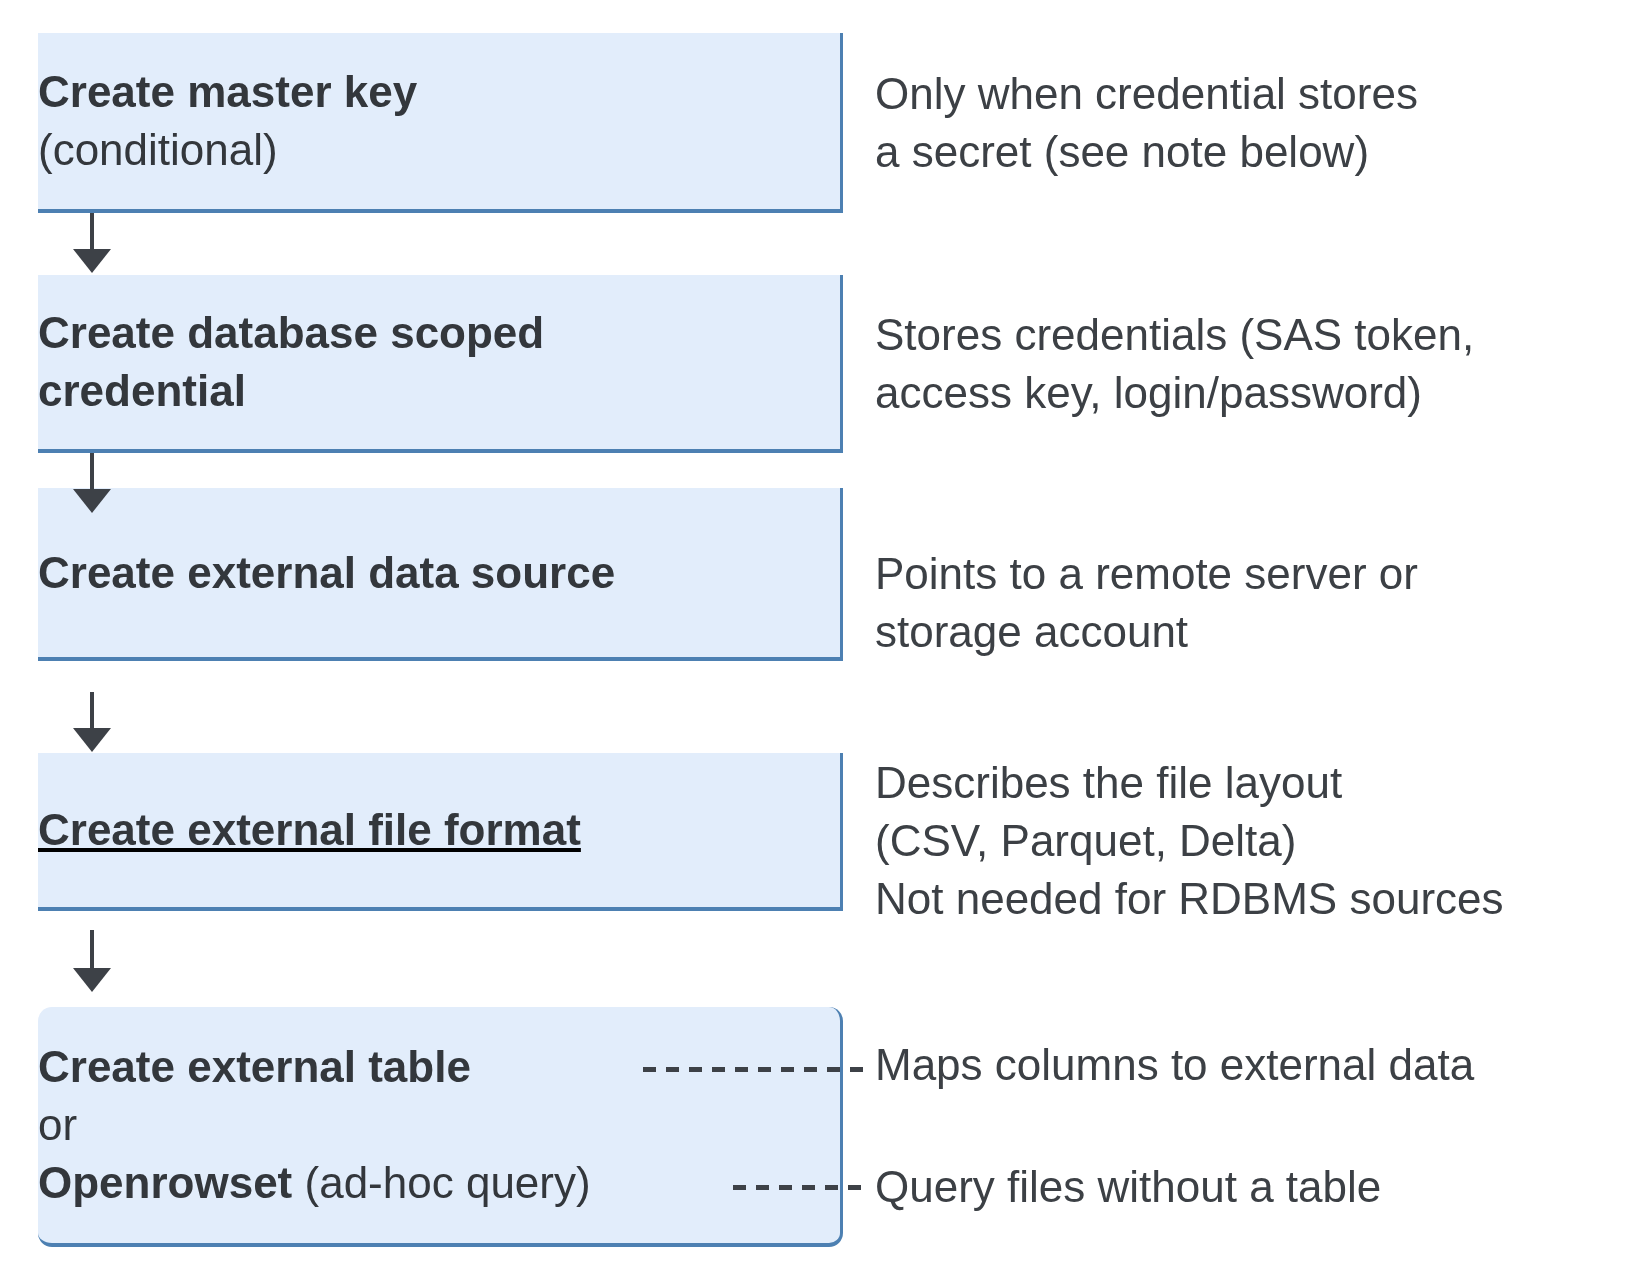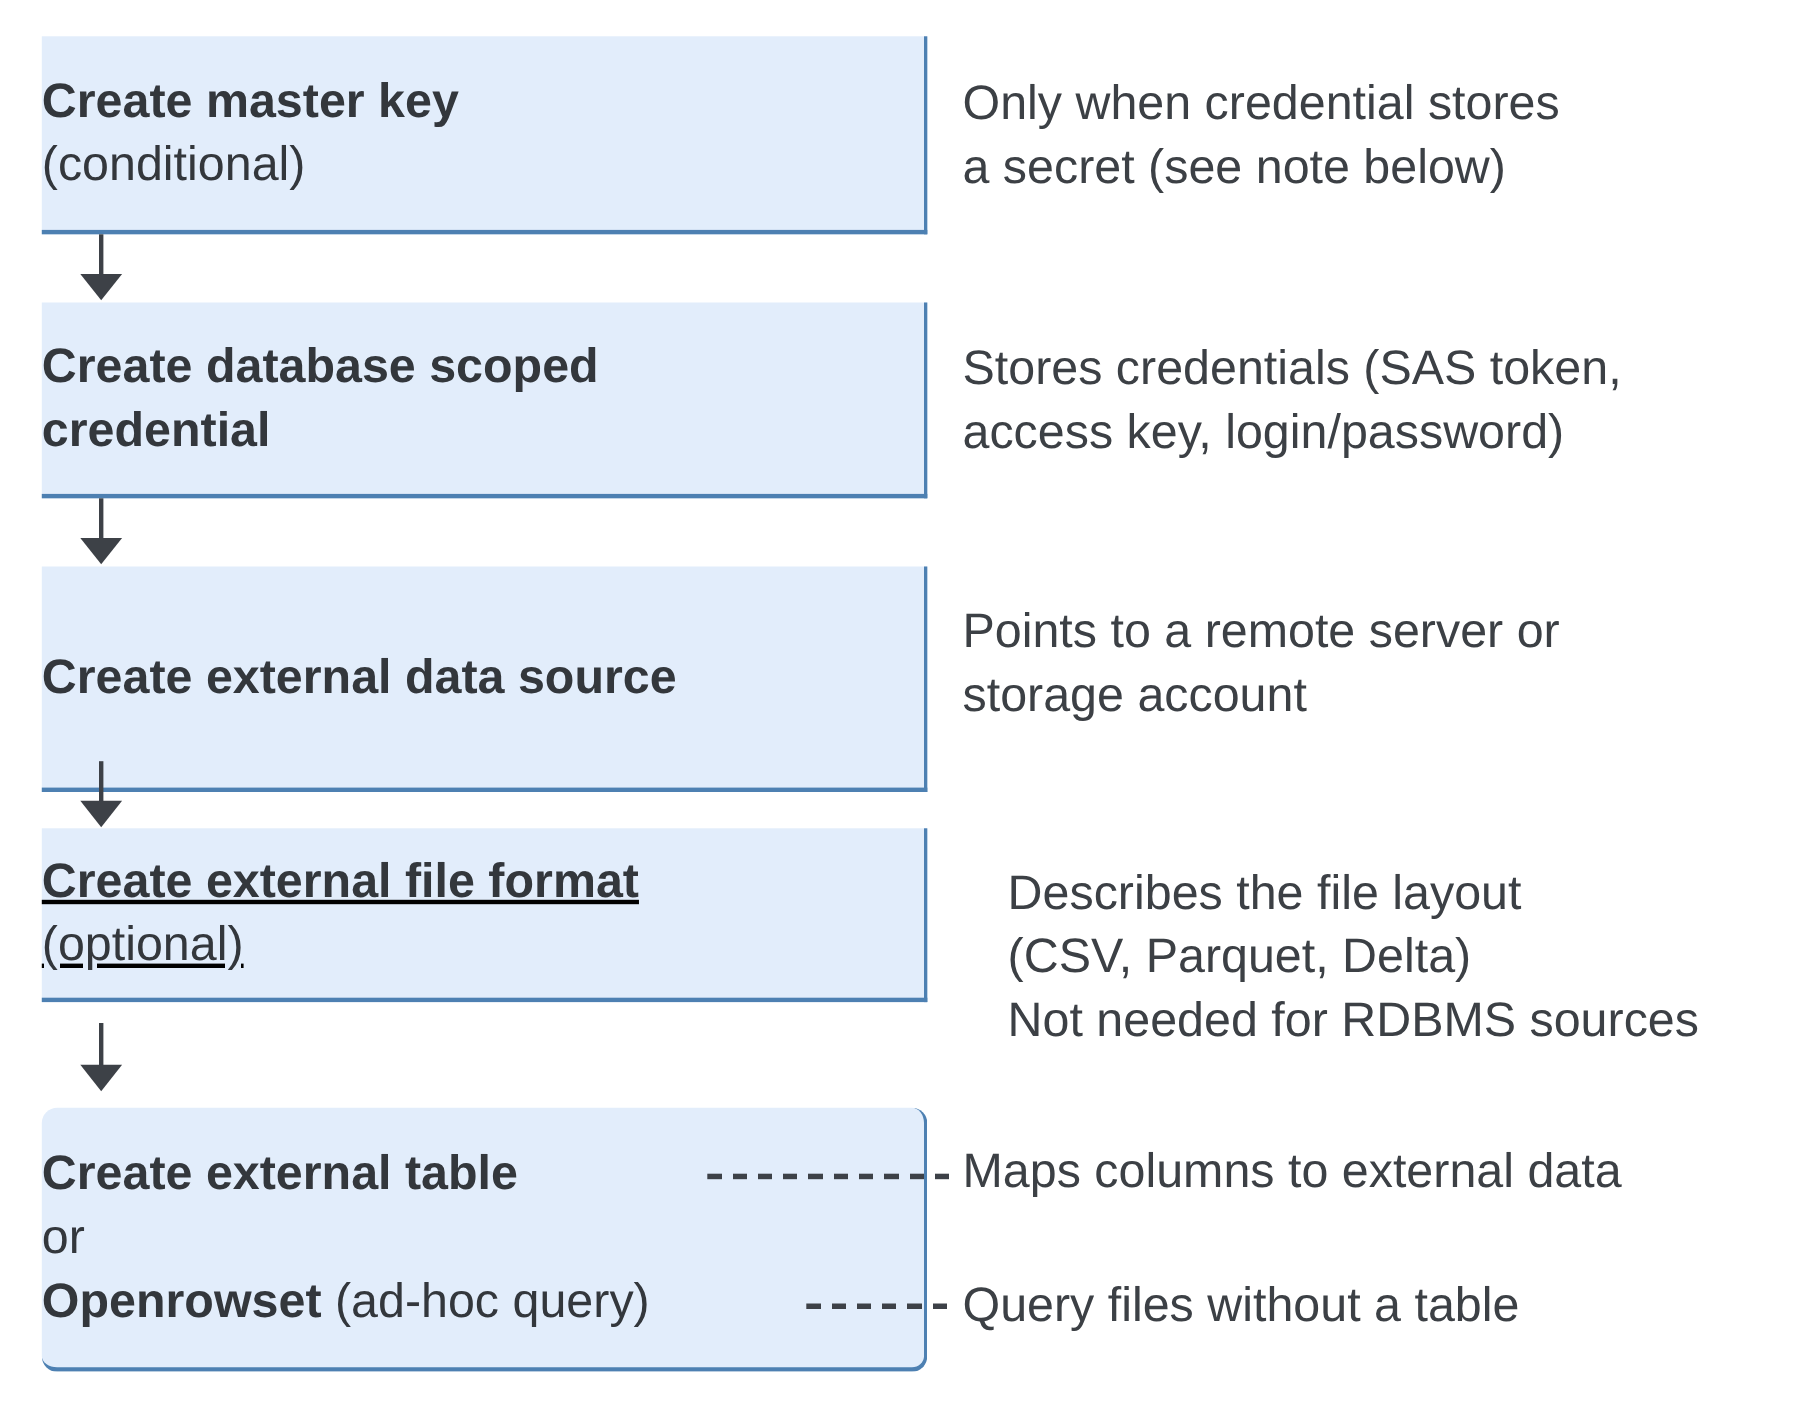--- a/index.html
+++ b/index.html
@@ -49,31 +49,31 @@
     border-top:24px solid var(--connector);
   }
   .dashed-connector{
     position:absolute;height:5px;
     background:repeating-linear-gradient(to right, var(--connector) 0 13px, transparent 13px 23px);
     z-index:3;
   }
   
   #box1{top:33px;height:180px;}
   #box2{top:275px;height:178px;}
-  #box3{top:515px;height:205px;}
+  #box3{top:488px;height:173px;}
   #box4{top:753px;height:158px;text-decoration:underline;}
   #box5{top:1007px;height:240px;border-radius:14px;}
   #shaft1{top:213px;height:38px;}  #head1{top:249px;}
   #shaft2{top:453px;height:38px;}  #head2{top:489px;}
   #shaft3{top:692px;height:38px;}  #head3{top:728px;}
   #shaft4{top:930px;height:40px;}  #head4{top:968px;}
   #note1{top:65px;}
   #note2{top:306px;}
   #note3{top:545px;}
-  #note4{top:783px;margin-left:41px;}
+  #note4{top:754px;}
   #note5{top:1036px;}
   #note6{top:1158px;}
   #dash1{top:1067px;left:643px;width:224px;}
   #dash2{top:1185px;left:733px;width:129px;}
 </style>
 </head>
 <body>
 
 <div class="canvas">
 
@@ -86,21 +86,20 @@
     <div class="box-line bold">Create database scoped</div>
     <div class="box-line bold">credential</div>
   </div>
 
   <div class="flow-box" id="box3">
     <div class="box-line bold">Create external data source</div>
   </div>
 
   <div class="flow-box" id="box4">
     <div class="box-line bold">Create external file format</div>
-    <div class="box-line">(optional)</div>
   </div>
 
   <div class="flow-box" id="box5">
     <div class="box-line bold">Create external table</div>
     <div class="box-line">or</div>
     <div class="box-line"><span class="bold">Openrowset</span><span> (ad-hoc query)</span></div>
   </div>
 
   <div class="arrow-shaft" id="shaft1"></div>
   <div class="arrow-head" id="head1"></div>

